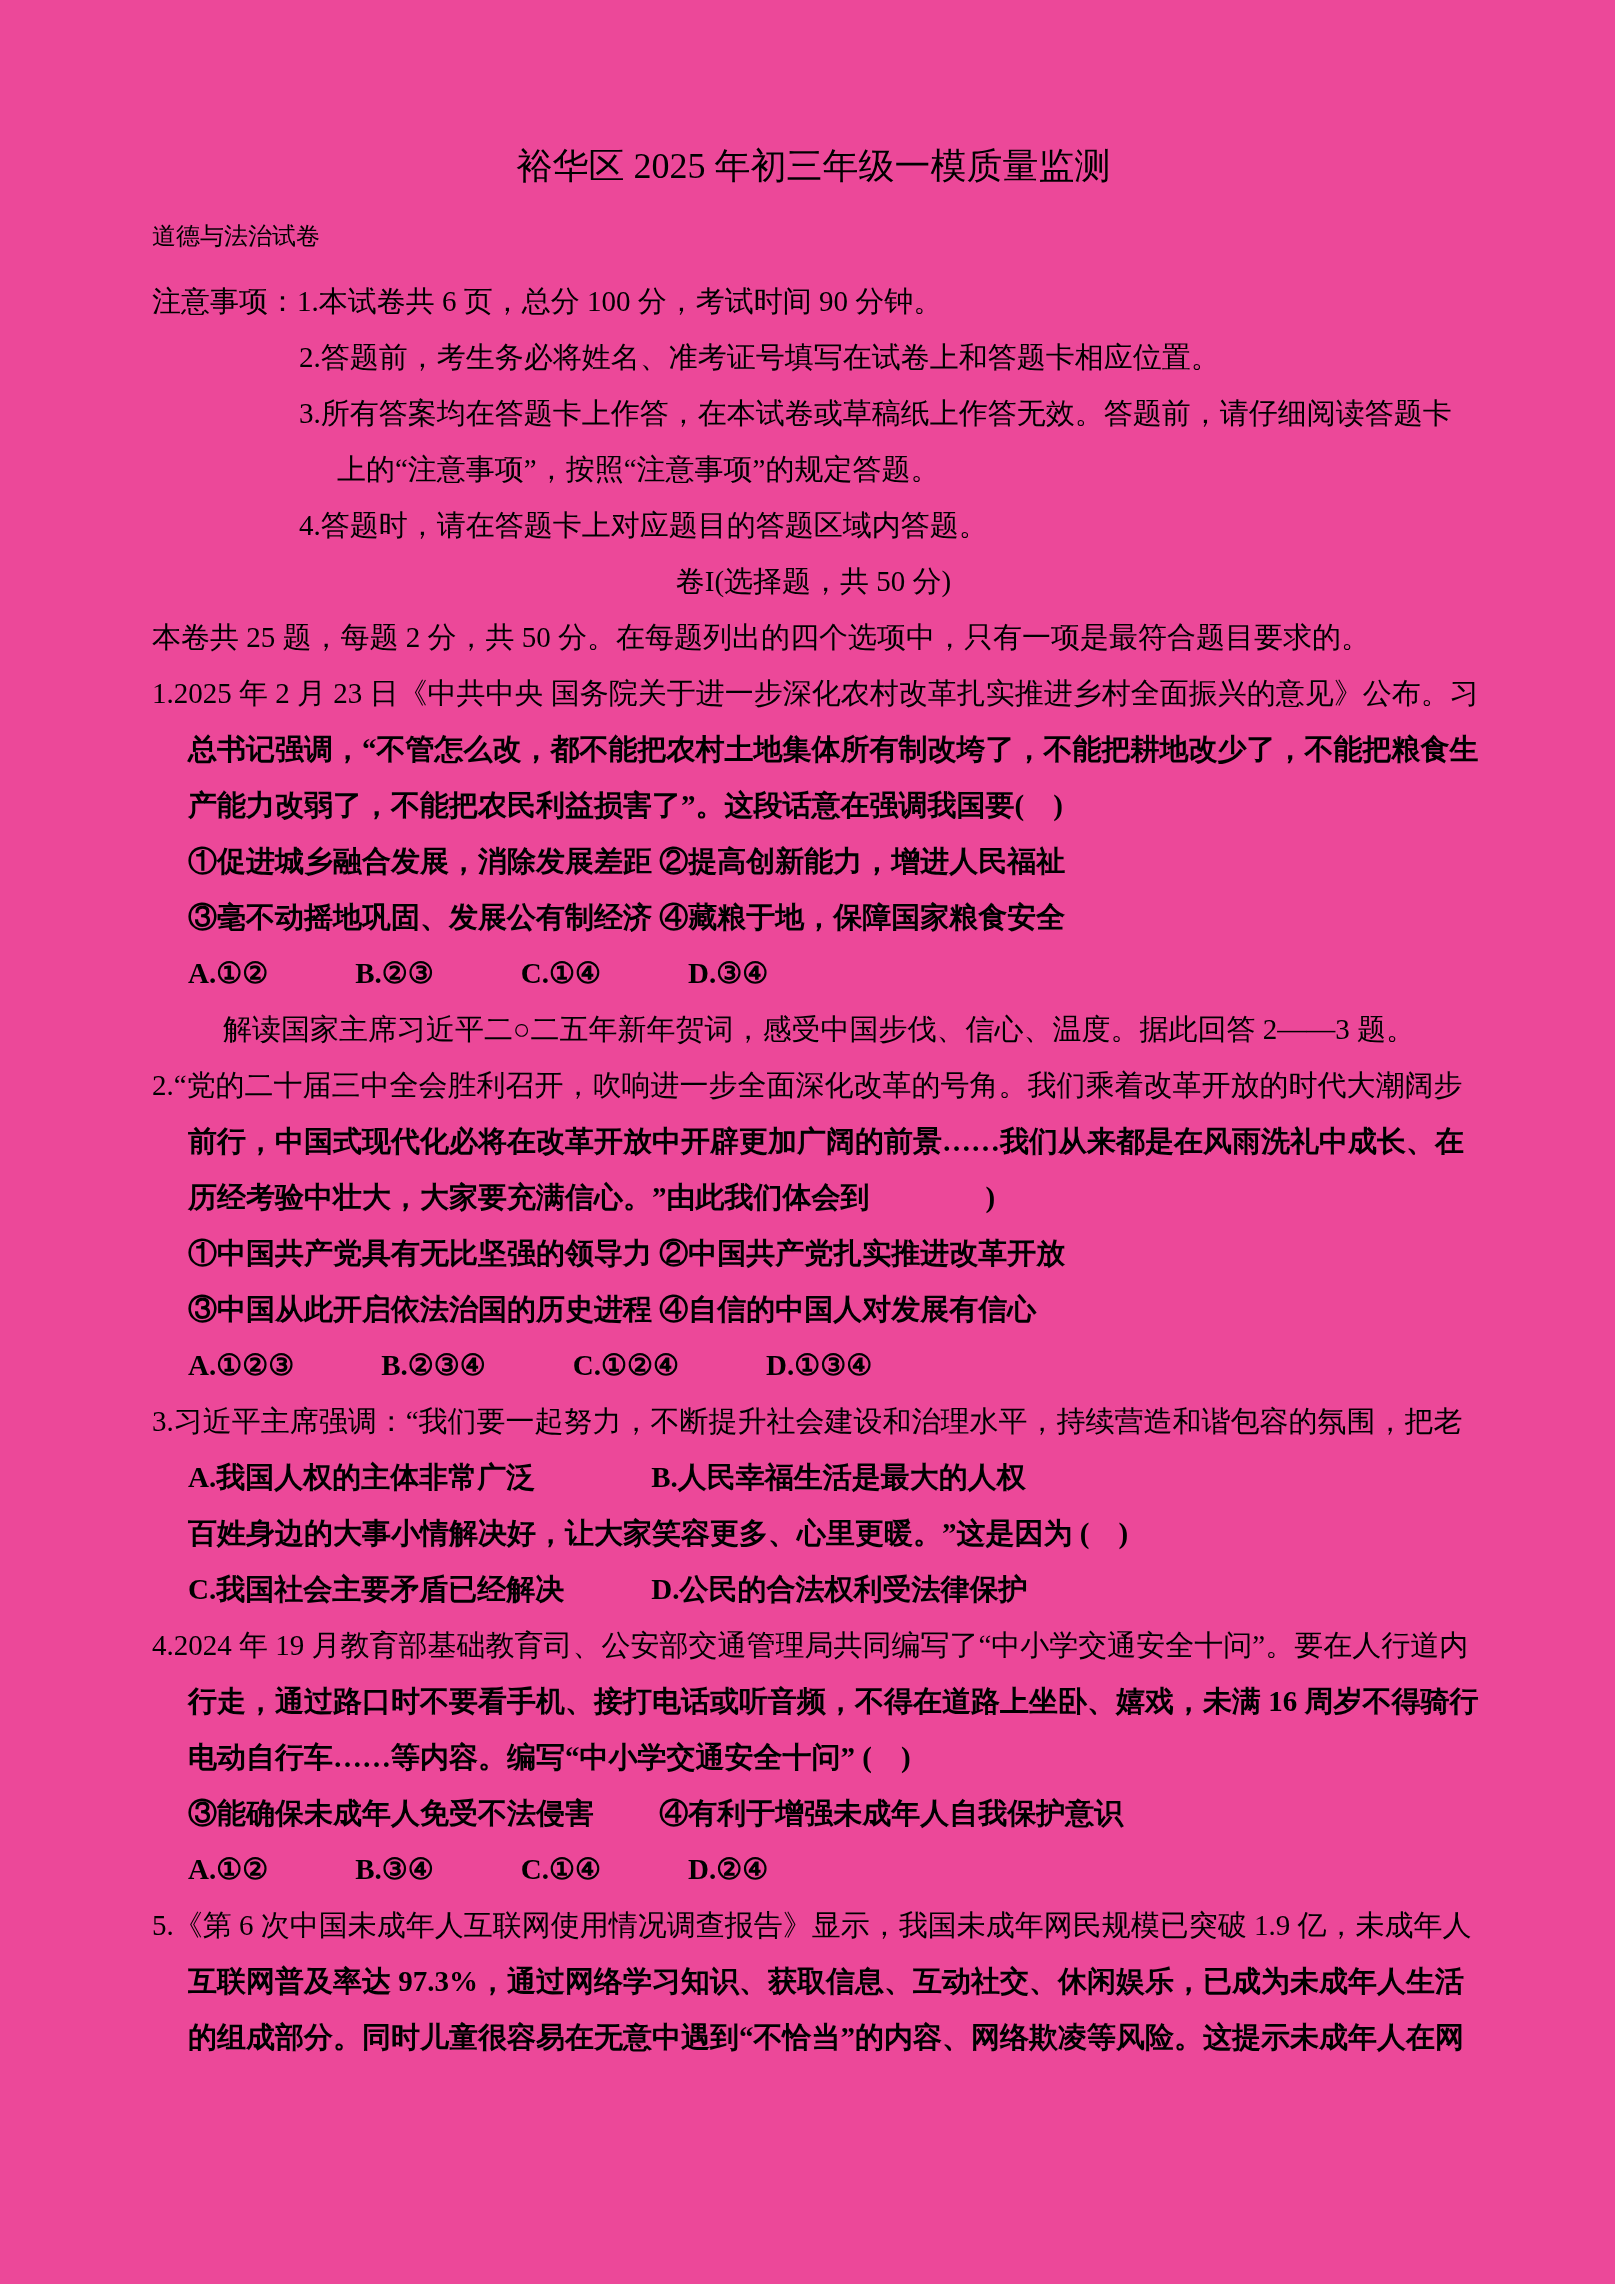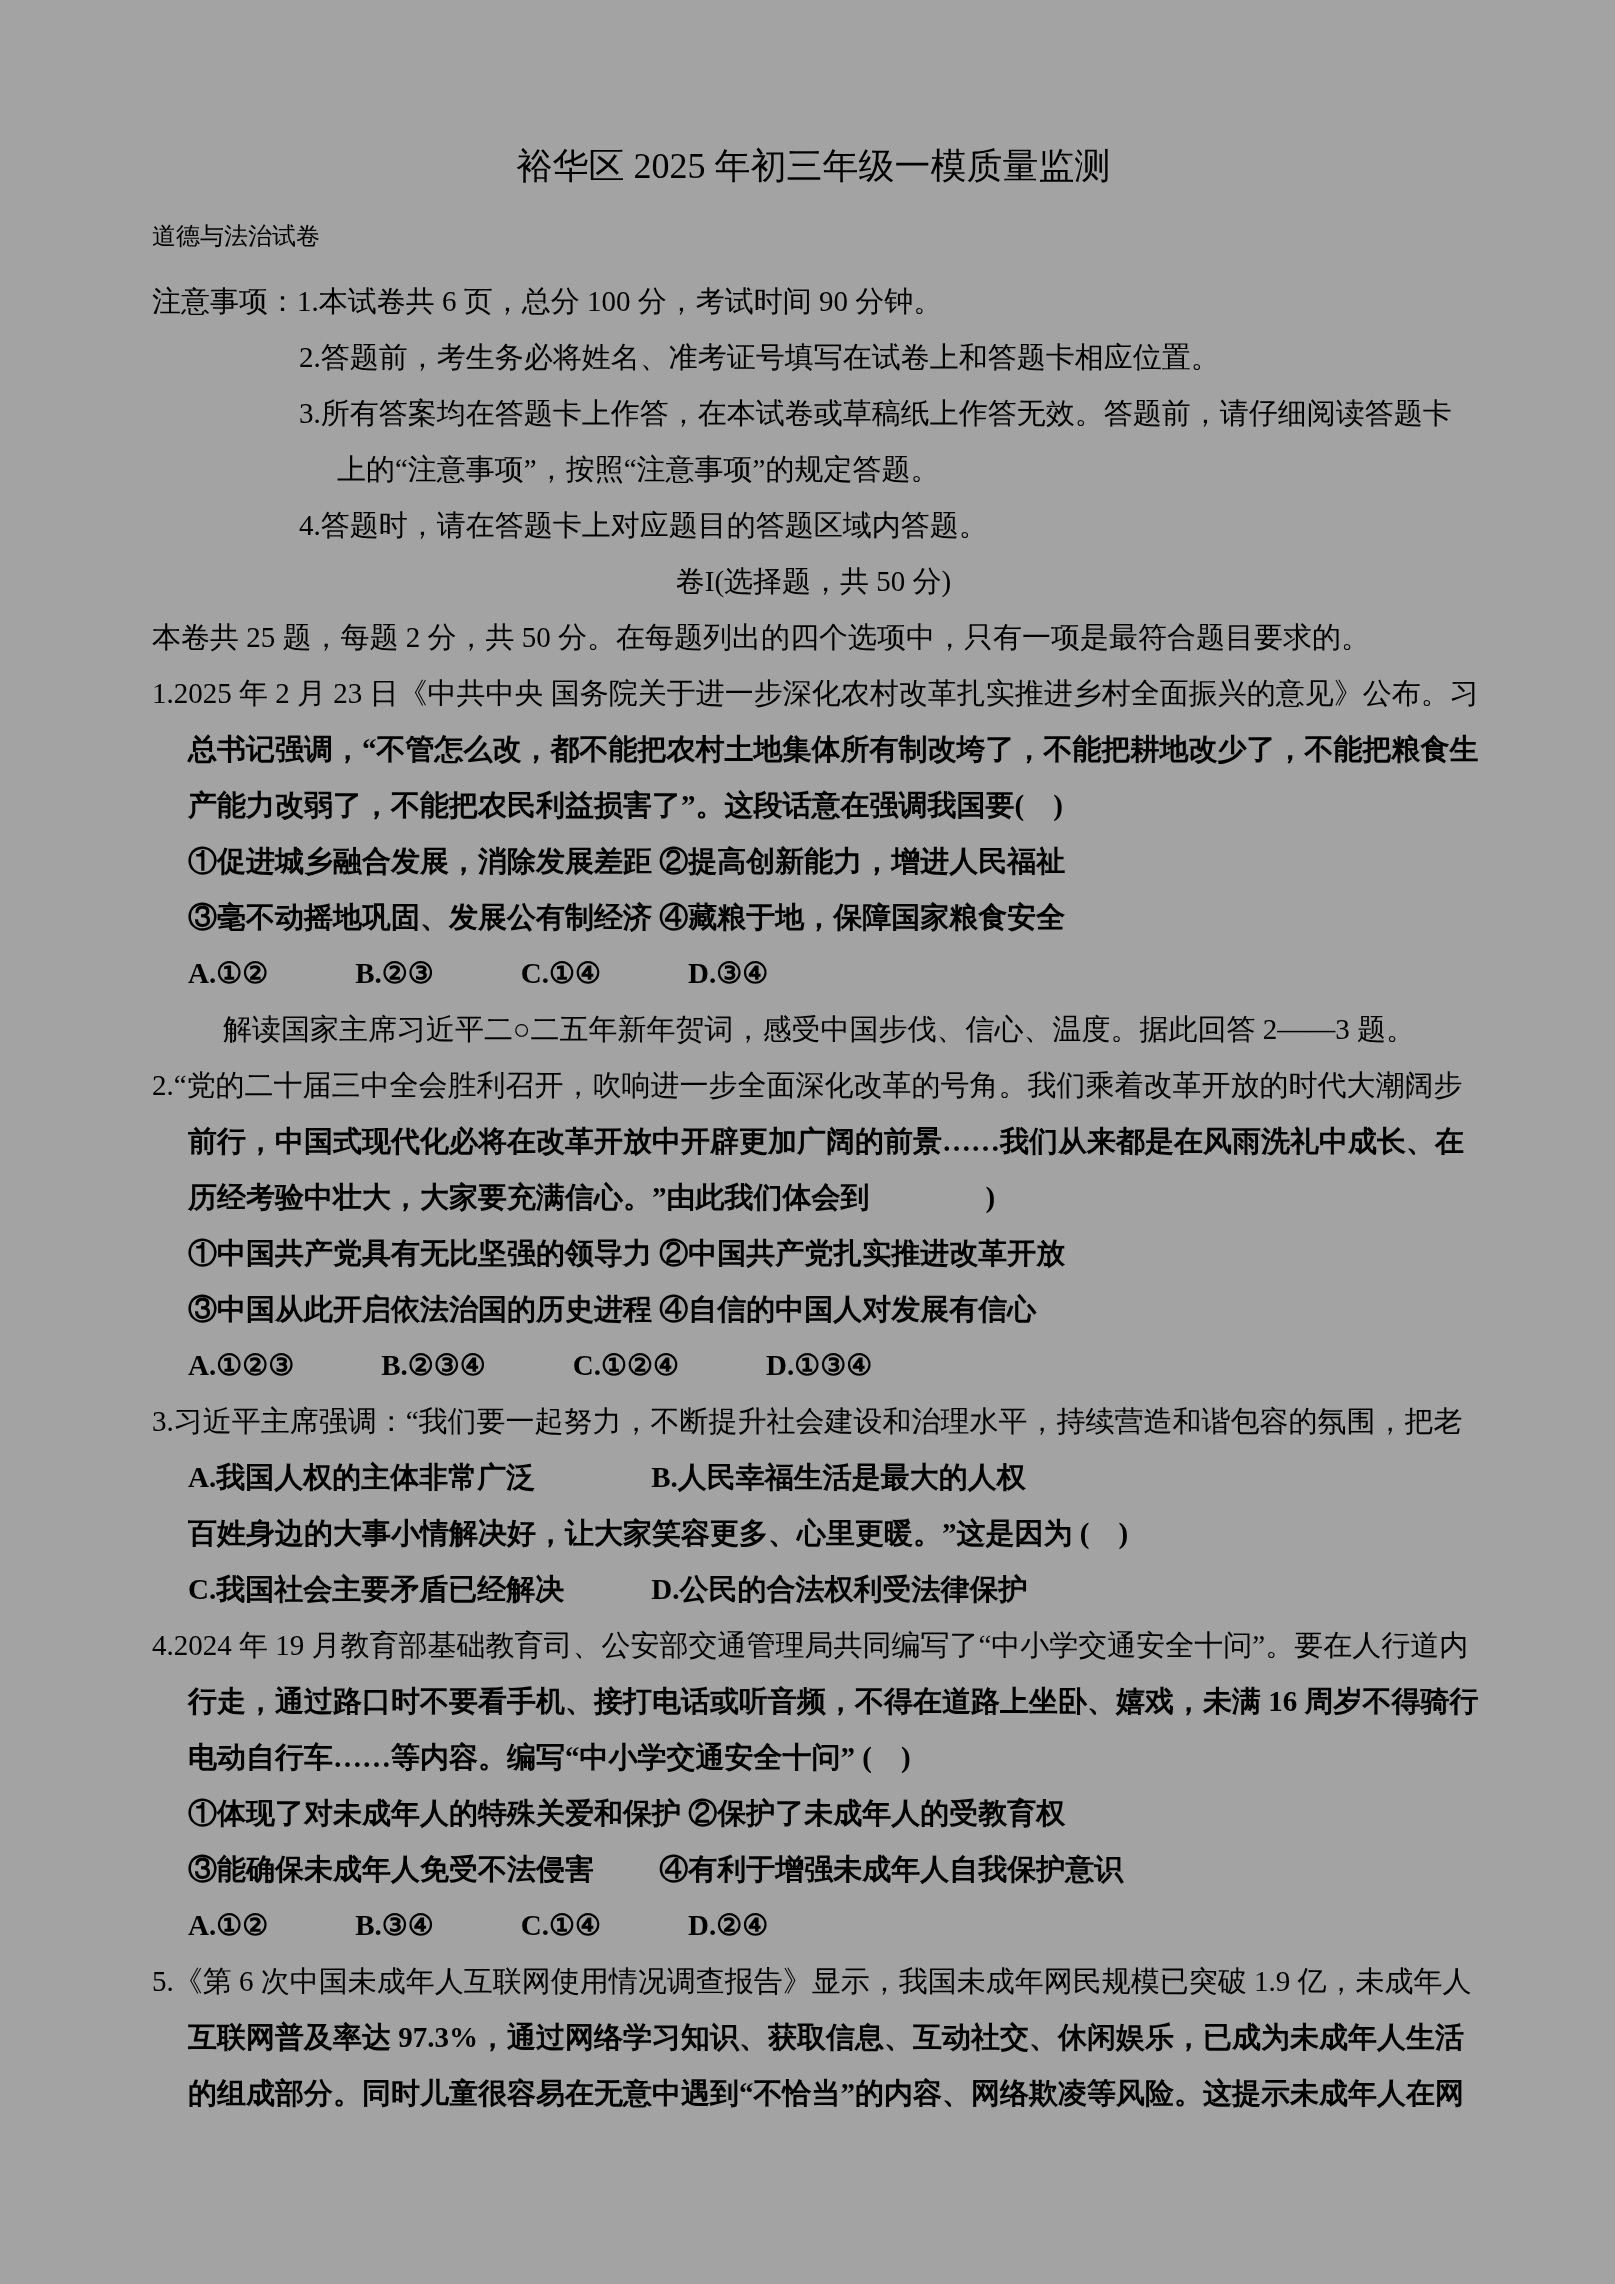--- a/index.html
+++ b/index.html
@@ -4,21 +4,21 @@
 <style>
   html, body {
     margin: 0;
     padding: 0;
     background: #ffffff;
   }
   .page {
     position: relative;
     width: 1616px;
     height: 2284px;
-    background: #a3a3a3;
+    background: #ec4899;
     box-sizing: border-box;
     padding: 139px 141px 0 152px;
     font-family: "Liberation Serif", "DejaVu Serif", serif;
     font-size: 29px;
     color: #000000;
     overflow: hidden;
   }
   .t-line {
     line-height: 56px;
     white-space: pre;
@@ -85,21 +85,20 @@
     <div class="t-line">3.习近平主席强调：“我们要一起努力，不断提升社会建设和治理水平，持续营造和谐包容的氛围，把老</div>
     <div class="t-line m-cont">A.我国人权的主体非常广泛　　　　B.人民幸福生活是最大的人权</div>
     <div class="t-line m-cont">百姓身边的大事小情解决好，让大家笑容更多、心里更暖。”这是因为 (　)</div>
     <div class="t-line m-cont">C.我国社会主要矛盾已经解决　　　D.公民的合法权利受法律保护</div>
   </div>
 
   <div>
     <div class="t-line">4.2024 年 19 月教育部基础教育司、公安部交通管理局共同编写了“中小学交通安全十问”。要在人行道内</div>
     <div class="t-line m-cont">行走，通过路口时不要看手机、接打电话或听音频，不得在道路上坐卧、嬉戏，未满 16 周岁不得骑行</div>
     <div class="t-line m-cont">电动自行车……等内容。编写“中小学交通安全十问” (　)</div>
-    <div class="t-line m-cont">①体现了对未成年人的特殊关爱和保护 ②保护了未成年人的受教育权</div>
     <div class="t-line m-cont">③能确保未成年人免受不法侵害　　 ④有利于增强未成年人自我保护意识</div>
     <div class="t-line m-cont">A.①②　　　B.③④　　　C.①④　　　D.②④</div>
   </div>
 
   <div>
     <div class="t-line">5.《第 6 次中国未成年人互联网使用情况调查报告》显示，我国未成年网民规模已突破 1.9 亿，未成年人</div>
     <div class="t-line m-cont">互联网普及率达 97.3%，通过网络学习知识、获取信息、互动社交、休闲娱乐，已成为未成年人生活</div>
     <div class="t-line m-cont">的组成部分。同时儿童很容易在无意中遇到“不恰当”的内容、网络欺凌等风险。这提示未成年人在网</div>
   </div>
 

